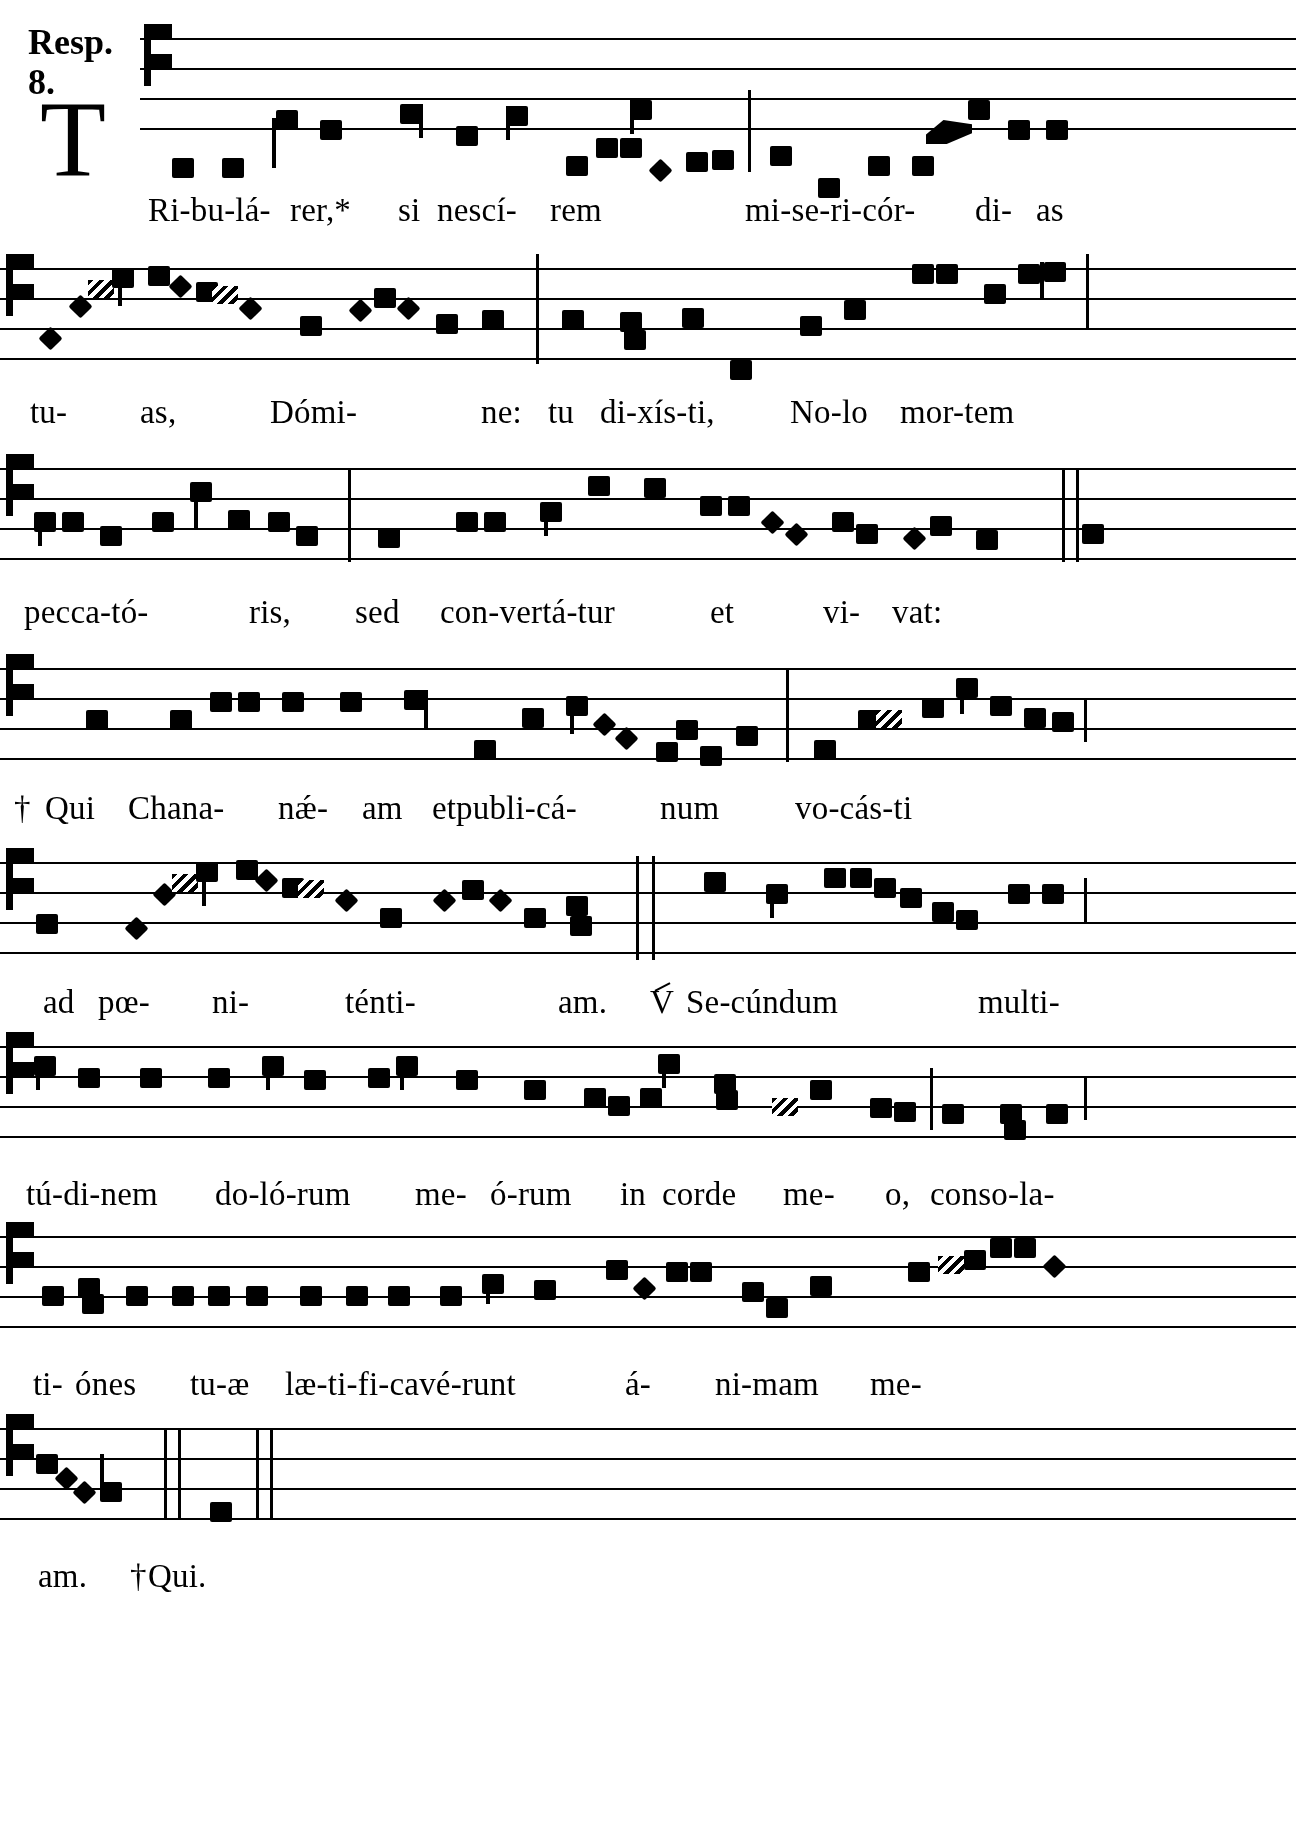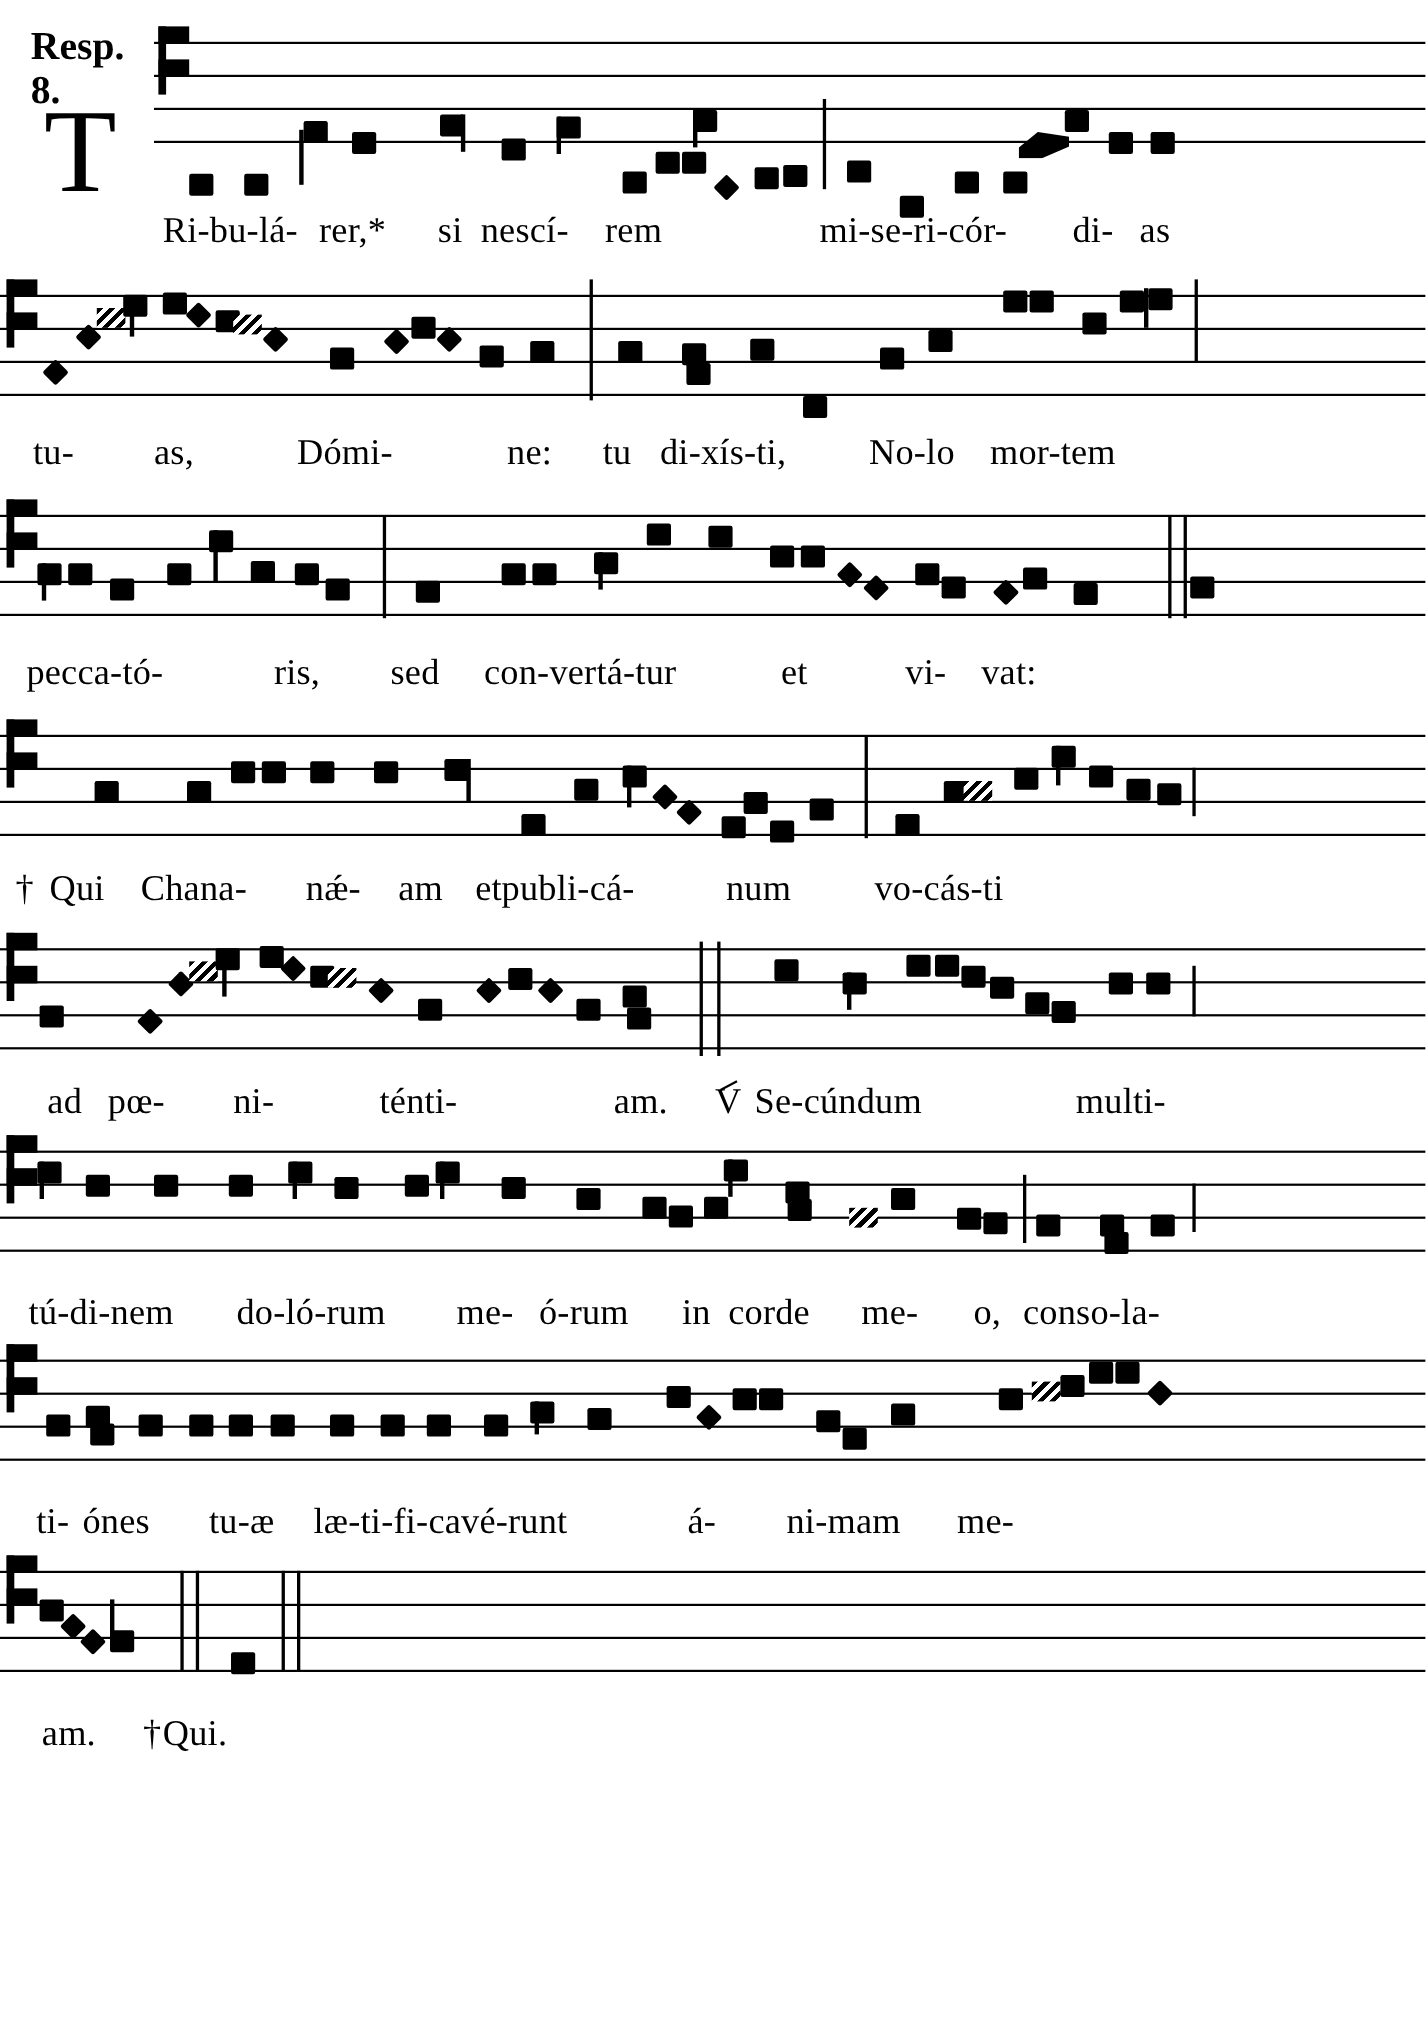--- a/index.html
+++ b/index.html
@@ -282,21 +282,21 @@
       <span class="n punctum" style="left:1044px; top:-6px;"></span>
       <span class="n virga-stem" style="left:1040px; top:-6px; height:36px;"></span>
       <span class="barline" style="left:1086px; top:-14px; height:76px;"></span>
     </div>
   </div>
 
   <div class="lyrics" style="top:394px">
     <span style="left:30px">tu-</span>
     <span style="left:140px">as,</span>
     <span style="left:270px">Dómi-</span>
-    <span style="left:461px">ne:</span>
+    <span style="left:481px">ne:</span>
     <span style="left:548px">tu</span>
     <span style="left:600px">di-xís-ti,</span>
     <span style="left:790px">No-lo</span>
     <span style="left:900px">mor-tem</span>
   </div>
 
   <div class="system" style="top:468px">
     <div class="staff">
       <div class="line l0"></div>
         <div class="line l1"></div>

